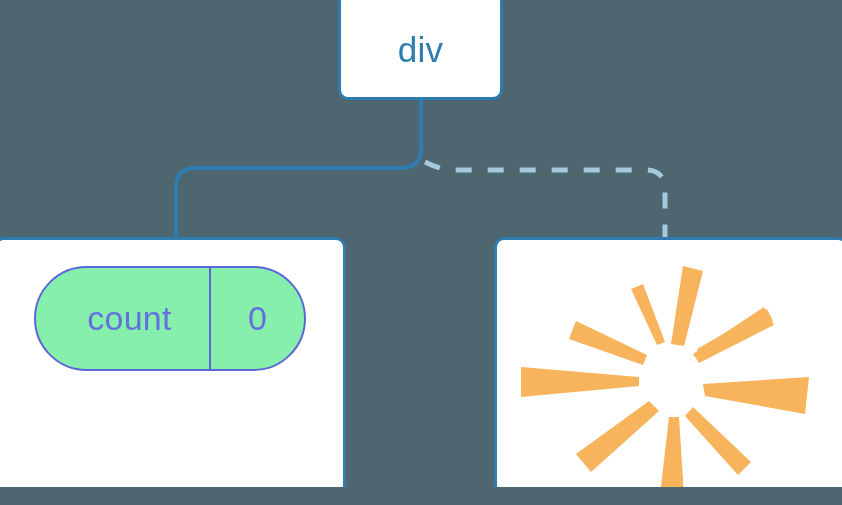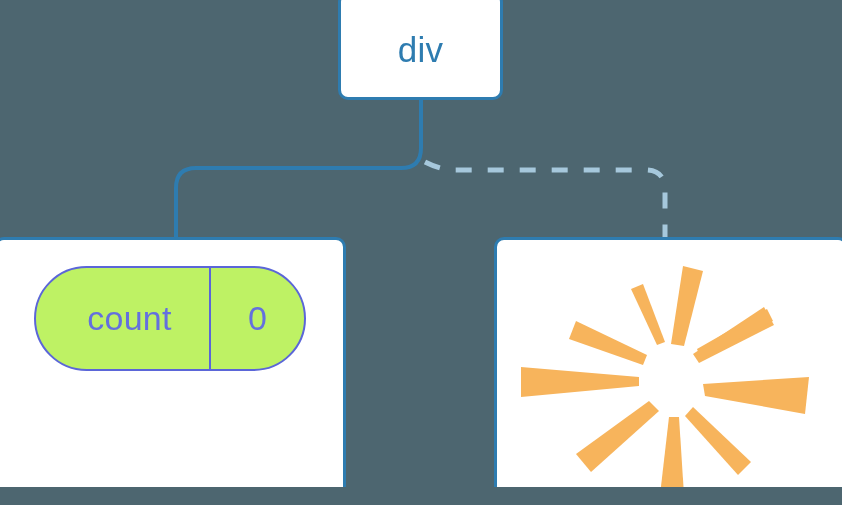--- a/index.html
+++ b/index.html
@@ -91,21 +91,21 @@
   
   .state-pill {
     position: relative;
     display: flex;
     align-items: stretch;
     margin-top: 26px;
     height: 105px;
     border: 2px solid #5b66d8;
     border-radius: 53px;
     box-sizing: border-box;
-    background: #bef264;
+    background: #86efac;
     overflow: hidden;
   }
   .pill-key,
   .pill-val {
     display: flex;
     align-items: center;
     justify-content: center;
     font-size: 34px;
     color: #6470de;
     letter-spacing: 0.3px;

